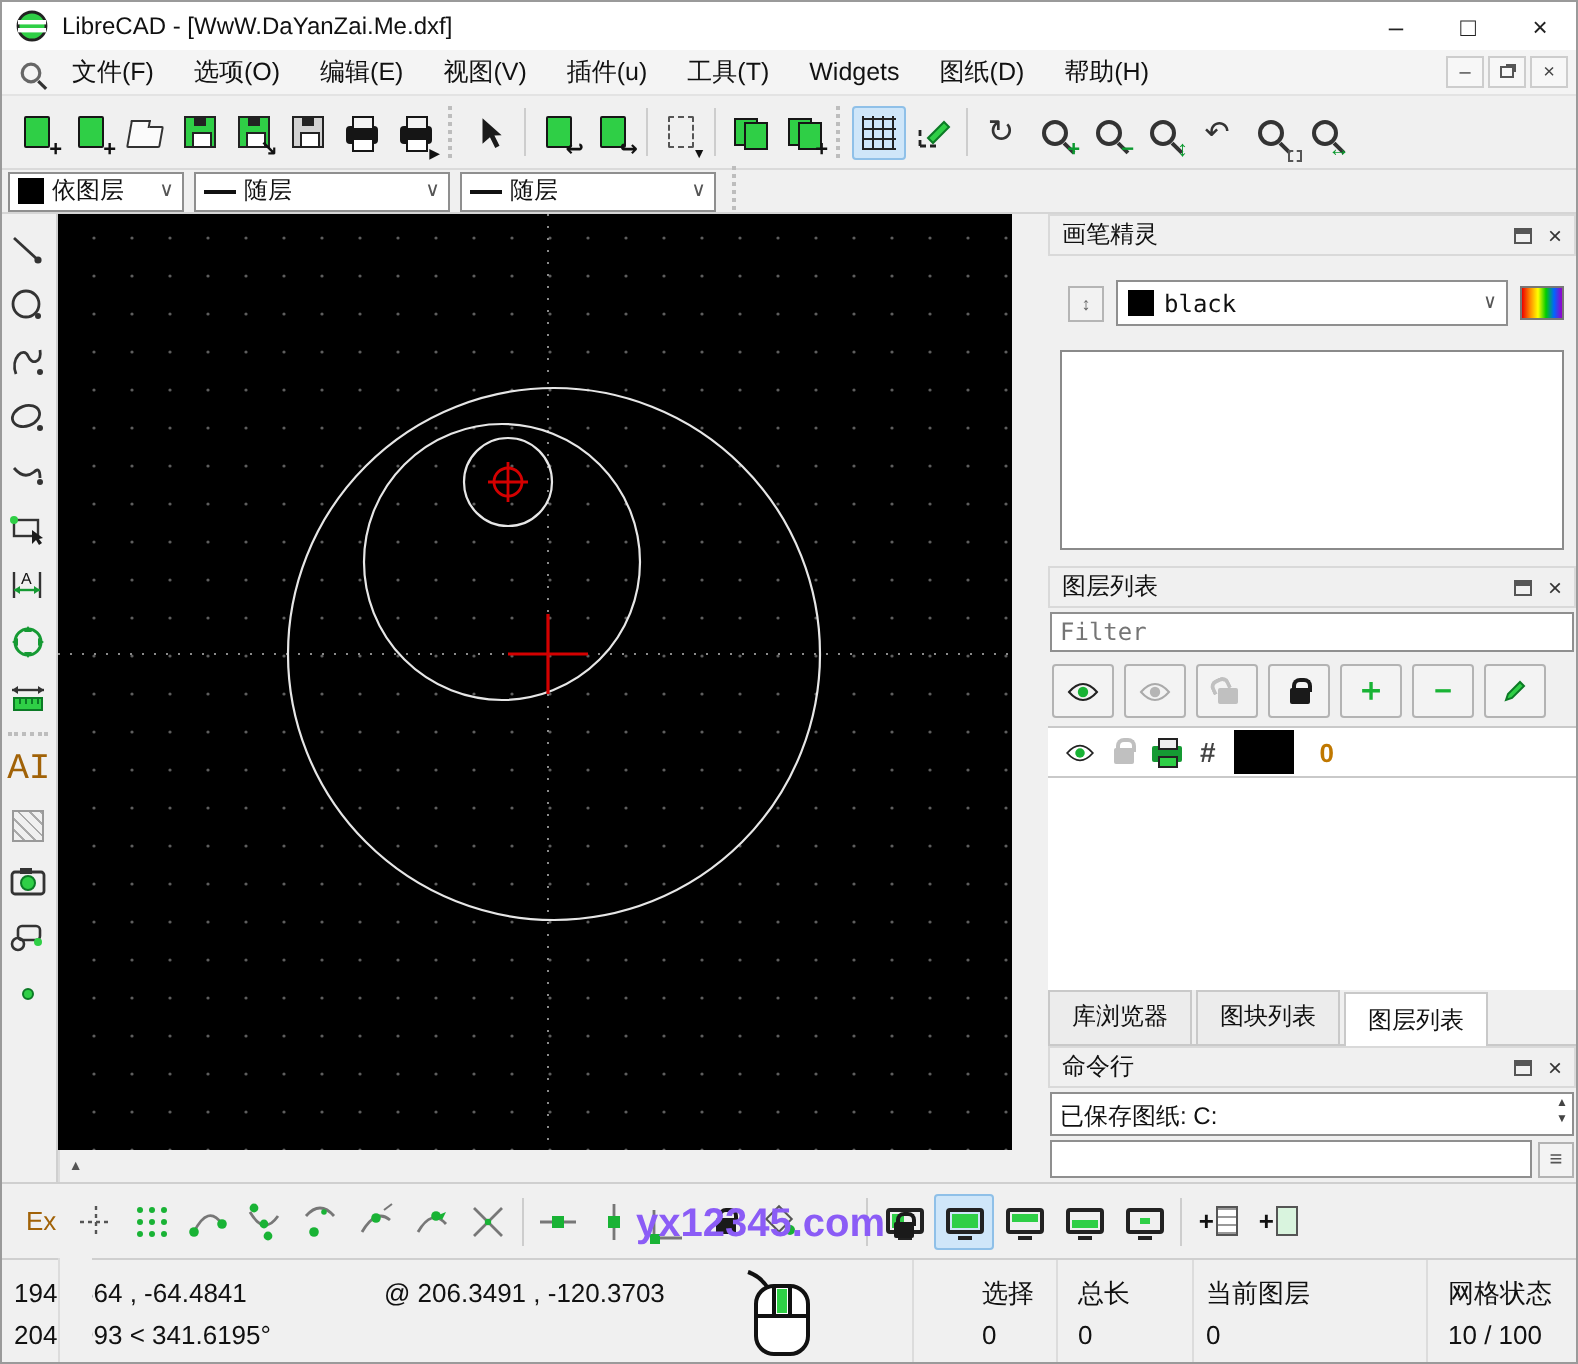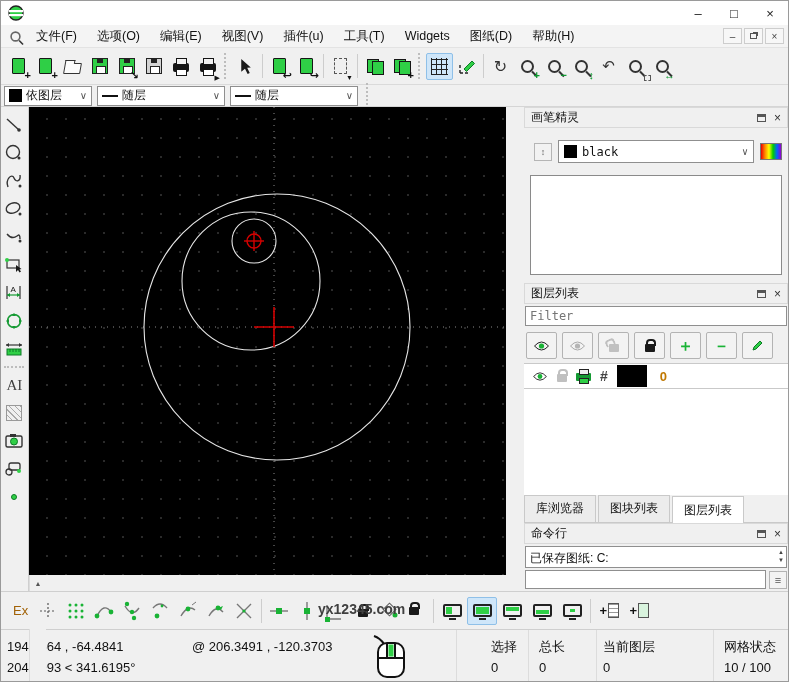--- a/index.html
+++ b/index.html
@@ -98,21 +98,21 @@
   .spin{margin-left:auto;display:flex;flex-direction:column;font-size:6px;color:#444;padding:1px 2px;line-height:1.4}
   .cmdlabel{font-size:12px;padding:2px 2px}
   .cmdrow{display:flex;gap:3px;align-items:center;padding:0 1px 2px 1px}
   .cmdinput{flex:1;height:19px;border:1px solid #8f8f8f;background:#fff;padding:0 4px;font-size:12px}
   .menuburger{width:18px;height:18px;border:1px solid #b3b3b3;background:#f3f3f3;display:flex;align-items:center;justify-content:center;font-size:11px;color:#555}
 
   
   .bottombar{height:38px;display:flex;align-items:center;background:#f0f0f0;border-top:1px solid #cfcfcf;padding:0 6px;position:relative}
   .exbtn{font-size:13px;color:#a16207;padding:0 6px}
   .snap{width:28px;height:28px;display:flex;align-items:center;justify-content:center;flex:none}
-  .watermark{position:absolute;left:317px;top:9px;font-weight:bold;font-size:14px;color:#404040;display:flex;gap:4px;align-items:center;z-index:5}
+  .watermark{position:absolute;left:317px;top:9px;font-weight:bold;font-size:20px;color:#8b5cf6;display:flex;gap:4px;align-items:center;z-index:5}
   .monitor{width:19px;height:13px;border:2px solid #222;border-radius:2px;position:relative;display:inline-block}
   .monitor::before{content:"";position:absolute;left:4px;right:4px;bottom:-5px;height:2px;background:#222}
   .monitor i{position:absolute;background:#2fcf46;display:block}
   .mbtn{width:30px;height:28px;display:flex;align-items:center;justify-content:center;flex:none}
   .mbtn.active{background:#cfe6f9;border:1px solid #8fc0e8;border-radius:2px}
   .listic{width:11px;height:15px;border:1px solid #555;background:#fff;background-image:repeating-linear-gradient(0deg,#999 0 1px,transparent 1px 4px);display:inline-block}
   .plusov{color:#111;font-weight:900;font-size:13px;margin-right:1px}
 
   
   .statusbar{height:54px;display:flex;background:#f0f0f0;border-top:1px solid #cfcfcf;font-size:13px}
@@ -123,20 +123,21 @@
 </style>
 </head>
 <body>
 
 <div class="titlebar">
   <svg width="16" height="16" viewBox="0 0 16 16">
     <circle cx="8" cy="8" r="7" fill="#2fcf46" stroke="#222" stroke-width="1.4"></circle>
     <rect x="1" y="5" width="14" height="2.2" fill="#fff"></rect>
     <rect x="1" y="9" width="14" height="2.2" fill="#fff"></rect>
   </svg>
+  <span class="title">LibreCAD - [WwW.DaYanZai.Me.dxf]</span>
   <div class="winbtns">
     <span class="winbtn">–</span>
     <span class="winbtn">□</span>
     <span class="winbtn">×</span>
   </div>
 </div>
 
 <div class="menubar">
   <span class="mag" style="transform:scale(.8);border-color:#666;margin:0 4px"></span>
   <span class="menuitem">文件(F)</span>
@@ -330,21 +331,21 @@
     <span class="ltb">
         <svg width="20" height="20" viewBox="0 0 20 20">
           <line x1="2" y1="6" x2="18" y2="6" stroke="#333" stroke-width="1.2"></line>
           <path d="M2 6 l3 -2 v4 Z M18 6 l-3 -2 v4 Z" fill="#333"></path>
           <rect x="3" y="10" width="14" height="6" fill="#2fcf46" stroke="#0c7a26"></rect>
           <path d="M6 10 v3 M9 10 v3 M12 10 v3 M15 10 v3" stroke="#0c7a26" stroke-width="1"></path>
         </svg>
       </span>
     <span class="lsep"></span>
     <span class="ltb">
-        <span style="font-size:15px;color:#404040;font-family:Liberation Serif, serif">AI</span>
+        <span style="font-size:18px;color:#a16207;font-family:Liberation Mono, monospace">AI</span>
       </span>
     <span class="ltb">
         <span style="width:16px;height:16px;border:1px solid #999;background:repeating-linear-gradient(45deg,transparent 0 3px,#aaa 3px 4px)"></span>
       </span>
     <span class="ltb">
         <svg width="20" height="20" viewBox="0 0 20 20">
           <rect x="2" y="5" width="16" height="11" rx="1.5" fill="none" stroke="#333" stroke-width="1.4"></rect>
           <rect x="6" y="3" width="6" height="3" fill="#333"></rect>
           <circle cx="10" cy="10.5" r="3.5" fill="#2fcf46" stroke="#0c7a26"></circle>
         </svg>

